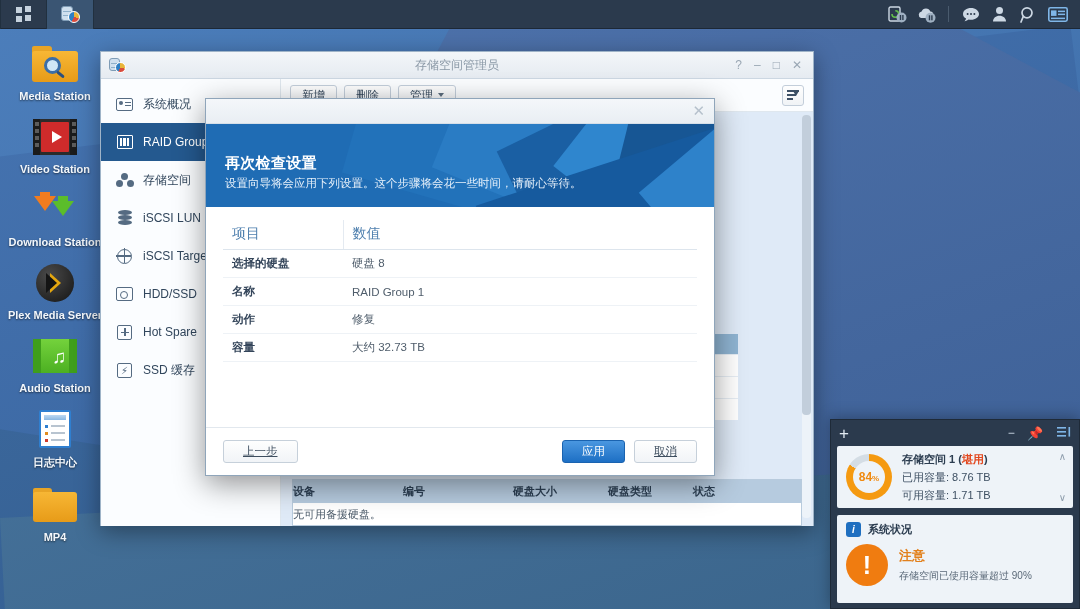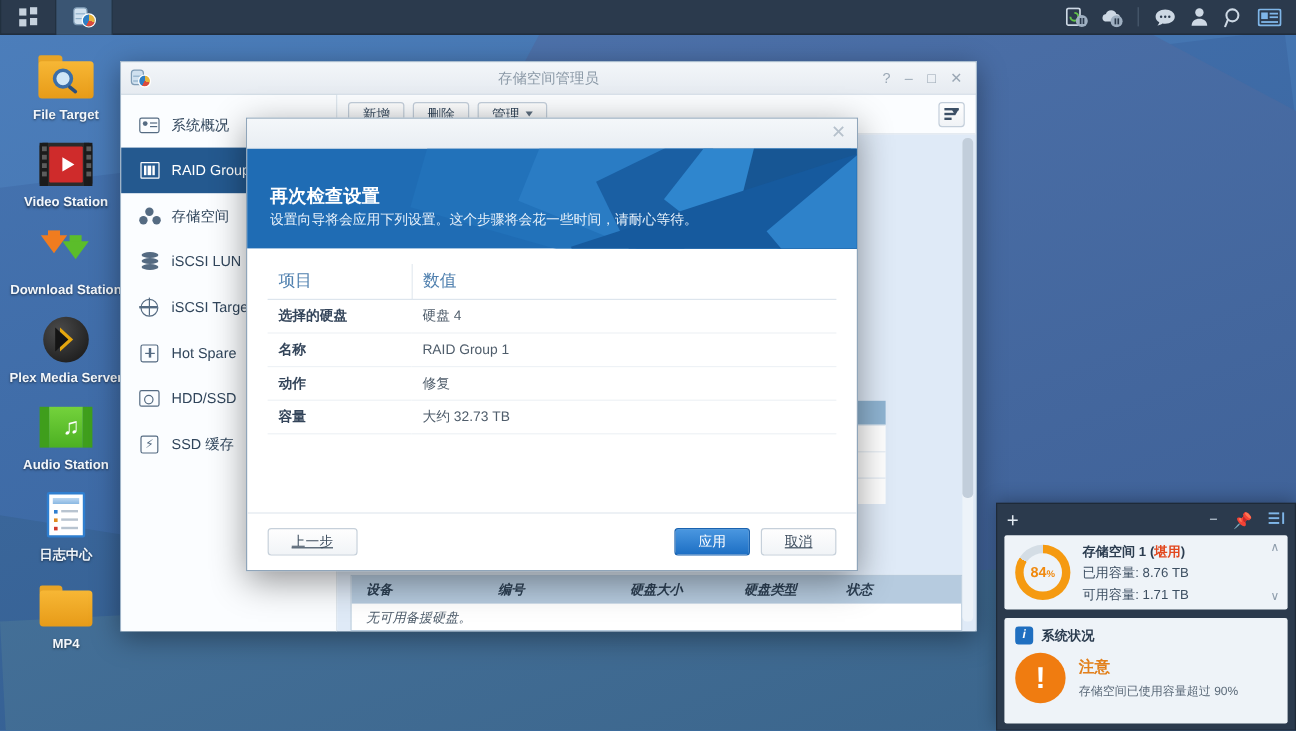--- a/index.html
+++ b/index.html
@@ -228,21 +228,21 @@
   .prog > i { display:block; height:100%; background:linear-gradient(#3d92e8,#1b6fd0); }
   .chev-up { margin-left:auto; color:#29527f; font-size:11px; }
   .warn-lines { margin-top:20px; font-size:11.5px; color:#c2453a; line-height:19px; }
   .warn-lines div { white-space:nowrap; overflow:hidden; }
 
   .spare-sec { position:absolute; left:11px; right:11px; bottom:0; }
   .spare-title { font-size:11.5px; color:#2d4866; font-weight:bold; margin-bottom:4px; }
   .sp-table { border:1px solid #b8cbdd; background:#fff; }
   .sp-head { display:flex; background:#b6cbdf; height:23px; align-items:center;
              font-size:11px; color:#2d4054; font-weight:bold; }
-  .sp-head div, .sp-row div { padding-left:12px;font-style:italic; }
+  .sp-head div, .sp-row div { padding-left:0; }
   .c1{width:110px;} .c2{width:110px;} .c3{width:95px;} .c4{width:85px;} .c5{flex:1;}
   .sp-row { display:flex; height:22px; align-items:center; font-size:11px; color:#4b5a69;text-align:center; }
 
   .vscroll { position:absolute; right:2px; top:36px; bottom:8px; width:9px;
              background:#edf3f9; border-radius:4px; }
   .vscroll i { position:absolute; left:0; top:0; width:9px; height:300px;
                background:#c2cedb; border-radius:4px; display:block; }
 
   
   .ghost-tbl { position:absolute; left:395px; top:255px; width:62px; }
@@ -423,21 +423,21 @@
 
   <div class="deskicons">
     <div class="dicon">
       <div class="glyph">
         <div class="folder">
             <div class="tab"></div>
             <div class="body"></div>
             <div class="mag"></div>
           </div>
       </div>
-      <div class="lbl">File Target</div>
+      <div class="lbl">Media Station</div>
     </div>
     <div class="dicon">
       <div class="glyph">
         <div class="vid">
           <div class="strip l">
               <i style="top:3px"></i>
               <i style="top:10px"></i>
               <i style="top:17px"></i>
               <i style="top:24px"></i>
             </div>
@@ -567,29 +567,29 @@
           <span>iSCSI LUN</span>
         </div>
         <div class="nav-item">
           <span class="nav-ico">
               <i class="ni-globe"></i>
             </span>
           <span>iSCSI Target</span>
         </div>
         <div class="nav-item">
           <span class="nav-ico">
+              <i class="ni-hdd"></i>
+            </span>
+          <span>HDD/SSD</span>
+        </div>
+        <div class="nav-item">
+          <span class="nav-ico">
               <i class="ni-spare"></i>
             </span>
           <span>Hot Spare</span>
-        </div>
-        <div class="nav-item">
-          <span class="nav-ico">
-              <i class="ni-hdd"></i>
-            </span>
-          <span>HDD/SSD</span>
         </div>
         <div class="nav-item">
           <span class="nav-ico">
               <i class="ni-ssd">⚡</i>
             </span>
           <span>SSD 缓存</span>
         </div>
       </div>
 
       <div class="content">
@@ -677,21 +677,21 @@
 
     <div class="modal-body">
       <table class="m-table">
         <tbody>
             <tr>
           <th>项目</th>
           <th>数值</th>
         </tr>
         <tr>
           <td class="k">选择的硬盘</td>
-          <td class="v">硬盘 4</td>
+          <td class="v">硬盘 8</td>
         </tr>
         <tr>
           <td class="k">名称</td>
           <td class="v">RAID Group 1</td>
         </tr>
         <tr>
           <td class="k">动作</td>
           <td class="v">修复</td>
         </tr>
         <tr>

